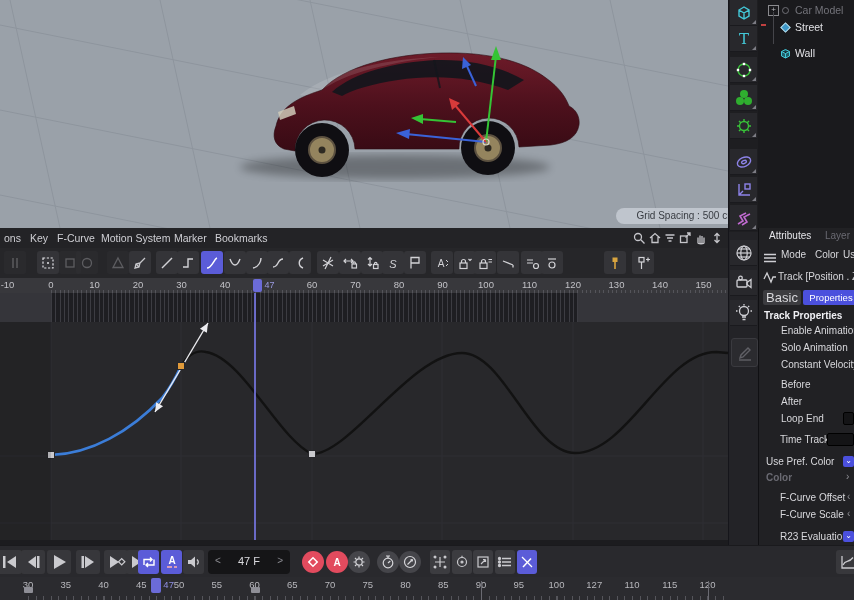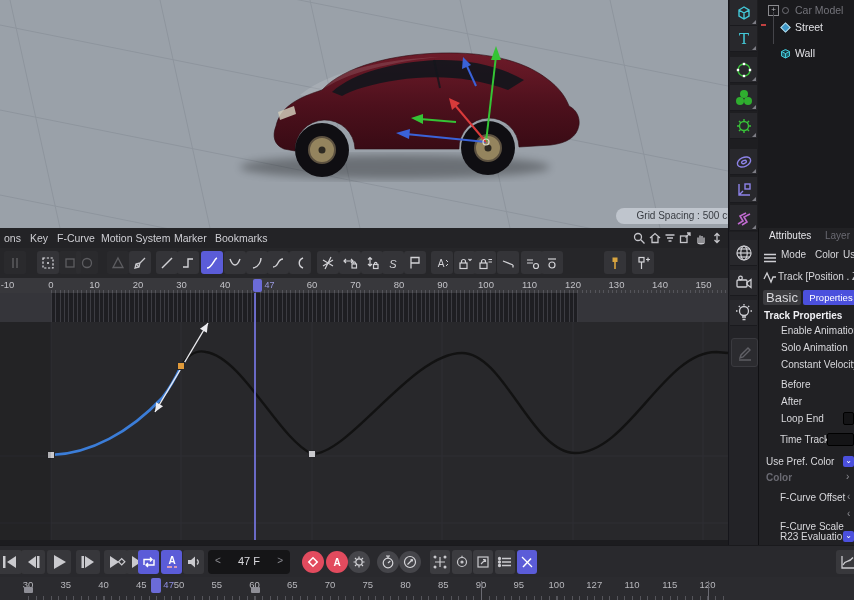--- a/index.html
+++ b/index.html
@@ -520,21 +520,21 @@
         <div class="prow" style="left: 22px; top: 184px;"><span>Loop End</span></div>
         <div class="pctl-fld" style="left: 84px; right: 0px; top: 184px;"></div>
         <div class="prow" style="left: 21px; top: 205px;"><span>Time Track</span></div>
         <div class="pctl-fld" style="left: 68px; right: 0px; top: 205px;"></div>
         <div class="prow" style="left: 7px; top: 227px;"><span>Use Pref. Color</span></div>
         <span class="pctl-dd abs" style="left: 84px; top: 228px; position: absolute;">⌄</span>
         <div class="prow dim" style="left: 7px; top: 243px;"><span>Color</span></div>
         <span class="pctl-ch" style="left: 87px; top: 243px;">›</span>
         <div class="prow" style="left: 21px; top: 263px;"><span>F-Curve Offset</span></div>
         <span class="pctl-ch" style="left: 88px; top: 263px;">‹</span>
-        <div class="prow" style="left: 21px; top: 292px;"><span>F-Curve Scale</span></div>
+        <div class="prow" style="left: 21px; top: 280px;"><span>F-Curve Scale</span></div>
         <span class="pctl-ch" style="left: 88px; top: 280px;">‹</span>
         <div class="prow" style="left: 21px; top: 302px;"><span>R23 Evaluation</span></div>
         <span class="pctl-dd abs" style="left: 84px; top: 303px; position: absolute;">⌄</span>
       </div>
   </div>
 
   <div class="abs" id="transport">
     <div class="pbtn" style="left:-2px">
       <svg width="20" height="20" fill="#cacace">
           <rect x="3" y="4" width="2.5" height="12"></rect>

